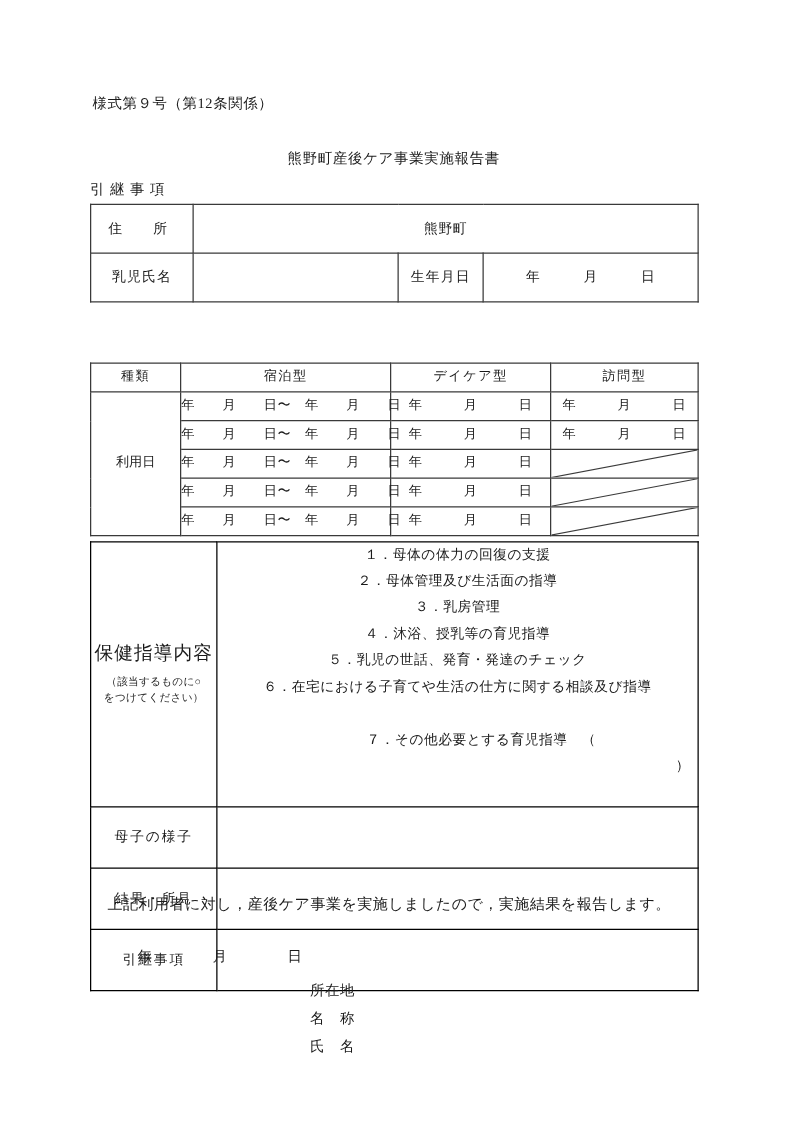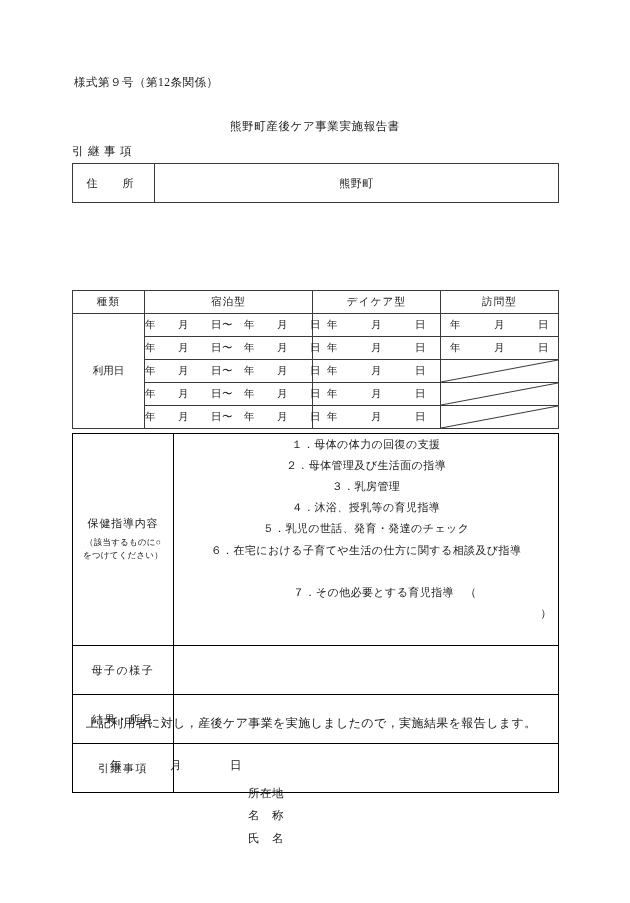--- a/index.html
+++ b/index.html
@@ -110,21 +110,21 @@
     border: 1px solid #000000;
   }
   .guide-label-cell {
     width: 101px;
     text-align: center;
     vertical-align: middle;
     padding: 4px 2px;
   }
   .guide-label-main {
     display: block;
-    font-size: 11px;
+    font-size: 15px;
     letter-spacing: 0.8px;
     margin-bottom: 5px;
   }
   .guide-label-sub {
     display: block;
     font-size: 8.5px;
     line-height: 1.6;
     letter-spacing: 0.2px;
   }
   .guide-items-cell {
@@ -194,20 +194,28 @@
     <colgroup>
       <col style="width:82px">
       <col style="width:164px">
       <col style="width:68px">
       <col style="width:172px">
     </colgroup>
     <tbody>
       <tr>
         <td class="lbl-sp">住　所</td>
         <td class="addr-val" colspan="3">熊野町</td>
+      </tr>
+      <tr>
+        <td class="lbl">乳児氏名</td>
+        <td class="cell-blank"></td>
+        <td class="lbl">生年月日</td>
+        <td>
+          <span class="dob-line">年　　　月　　　日</span>
+        </td>
       </tr>
     </tbody>
   </table>
 
   <table class="grid" id="table-usage">
     <colgroup>
       <col style="width:72px">
       <col style="width:168px">
       <col style="width:128px">
       <col style="width:118px">

